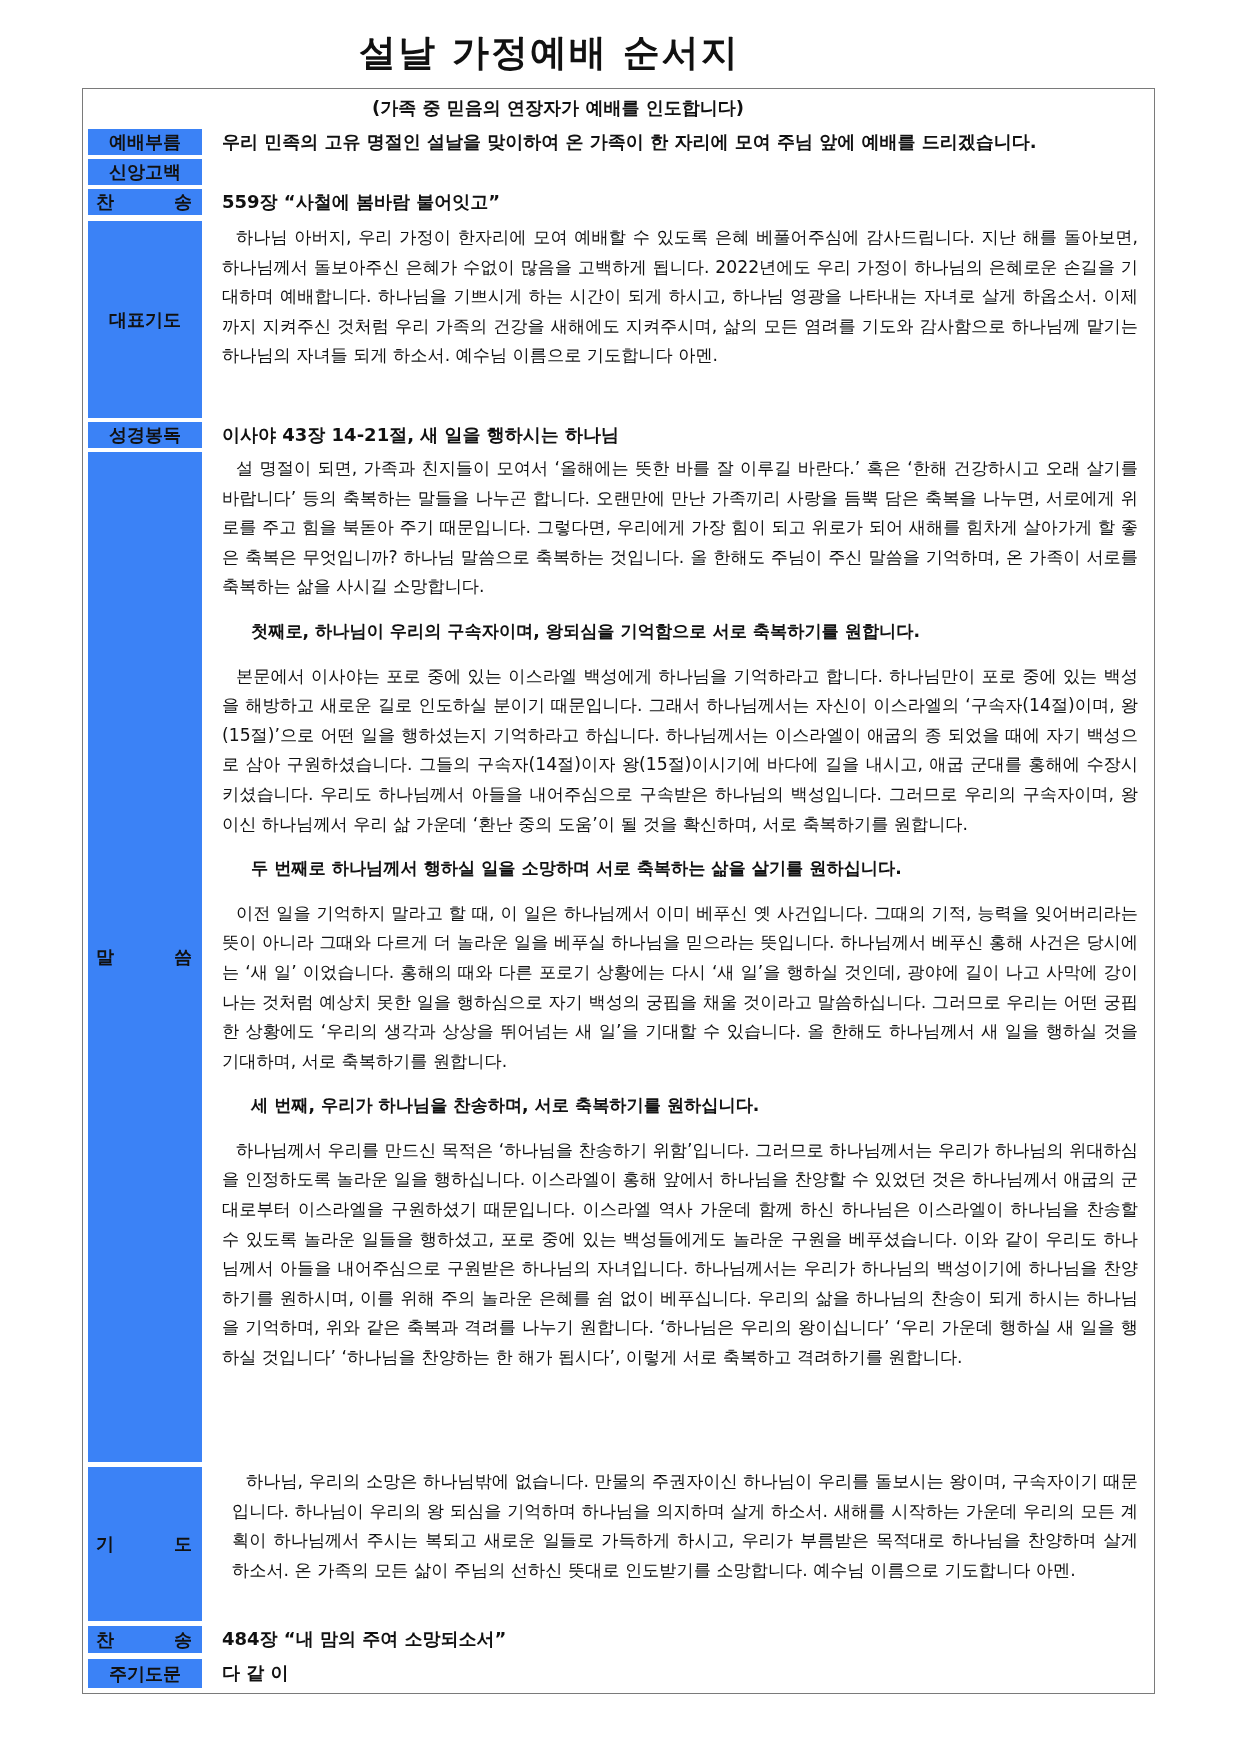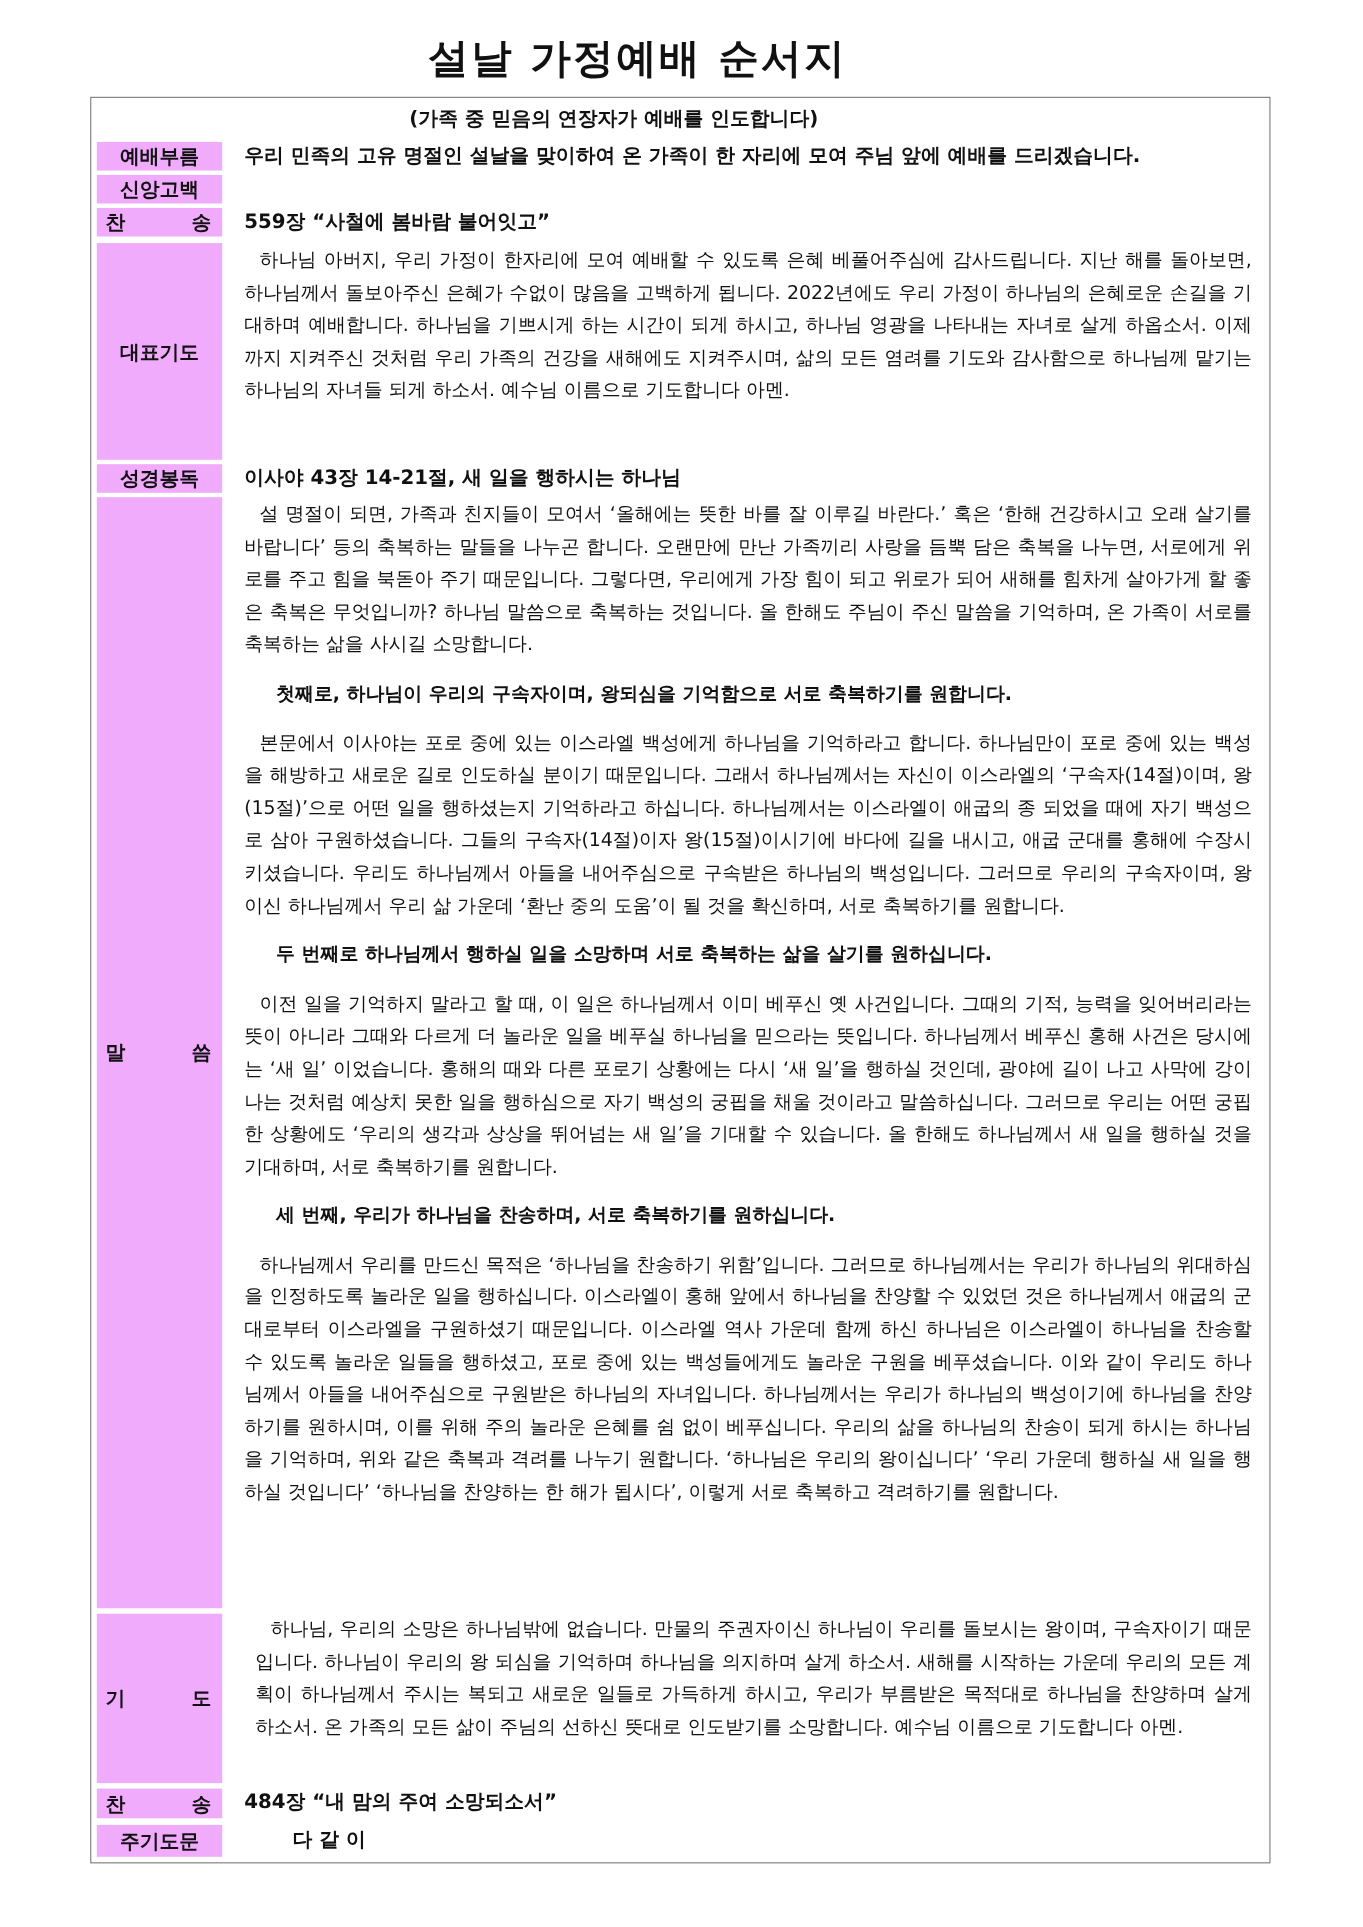--- a/index.html
+++ b/index.html
@@ -4,34 +4,33 @@
 <style>
   html, body { margin: 0; padding: 0; background: #ffffff; }
   body {
     width: 1239px; height: 1752px; position: relative; overflow: hidden;
     font-family: "DejaVu Sans", sans-serif; color: #111111;
   }
   .title {
     position: absolute; left: 0; top: 28px; width: 1099px;
     text-align: center; font-size: 37px; font-weight: bold; letter-spacing: 2px;
     color: #111;
-    padding-left: 30px;
   }
   .frame {
     position: absolute; left: 82px; top: 88px; width: 1073px; height: 1606px;
     border: 1.5px solid #7a7a7a; box-sizing: border-box;
   }
   .subtitle {
     position: absolute; left: 0; top: 96px; width: 1116px; text-align: center;
     font-size: 18px; font-weight: bold;
   }
   .row { position: absolute; left: 88px; width: 1062px; }
   .label {
     position: absolute; left: 0; top: 0; width: 114px; height: 100%;
-    background: #f0abfc; font-weight: bold; font-size: 18px;
+    background: #3b82f6; font-weight: bold; font-size: 18px;
     display: flex; align-items: center; justify-content: center;
     box-sizing: border-box;
   }
   .label.spread { justify-content: space-between; padding: 0 10px 0 8px; }
   .label span { display: inline-block; }
   .content {
     position: absolute; left: 134px; top: 0; right: 12px;
     font-size: 17.2px; line-height: 29.6px; text-align: justify;
   }
   .content.single { line-height: 26px; font-size: 18px; }
@@ -106,14 +105,14 @@
 <div class="row" style="top:1626px;height:27px;">
   <div class="label spread">
       <span>찬</span>
       <span>송</span>
     </div>
   <div class="content single bold">484장 “내 맘의 주여 소망되소서”</div>
 </div>
 
 <div class="row" style="top:1659px;height:29px;">
   <div class="label">주기도문</div>
-  <div class="content single bold" style="top:1px;margin-left:44px;">다 같 이</div>
+  <div class="content single bold" style="top:1px;">다 같 이</div>
 </div>
 
 </body></html>

